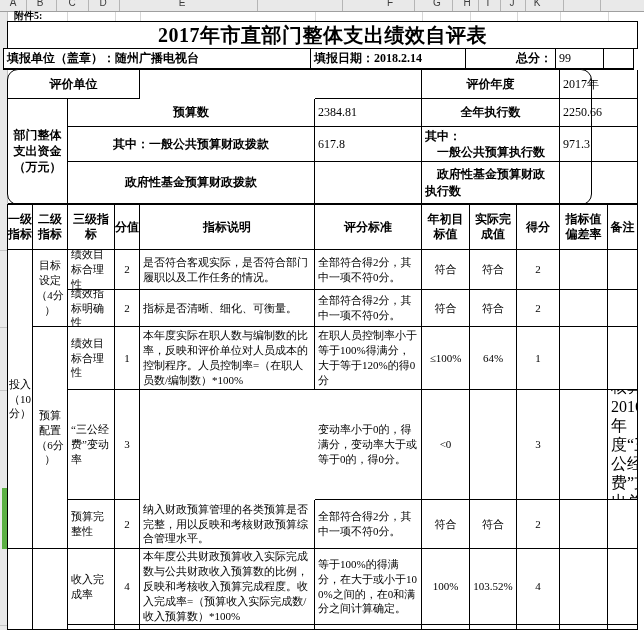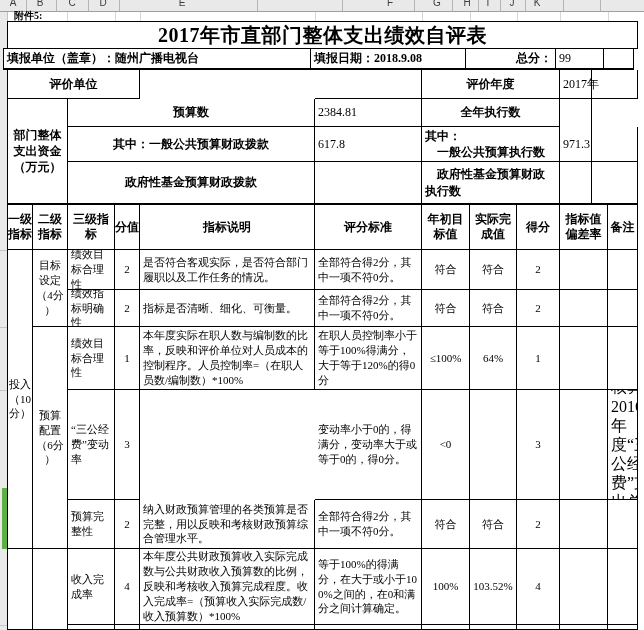--- a/index.html
+++ b/index.html
@@ -46,21 +46,21 @@
     display:flex; align-items:center; justify-content:center;
     font-size:20px; font-weight:bold; letter-spacing:0.5px; }
 
   #info-band { left:3px; top:48px; width:631px; height:22px;
     display:grid; grid-template-columns:307px 155px 90px 48px 30px; }
   #info-band .cell { font-size:12px; }
 
   #summary-band { left:7px; top:69px; width:585px; height:136px;
     display:grid;
     grid-template-columns:25px 35px 47px 25px 175px 107px 138px 78px;
-    grid-template-rows:29px 28px 35px 42px; }
+    grid-template-rows:29px 28px 35px 42px;border-radius:11px; }
   #summary-band .cell { font-size:12px; }
 
   #main-table { left:7px; top:204px; width:631px; height:426px;
     display:grid;
     grid-template-columns:25px 35px 47px 25px 175px 107px 48px 47px 43px 48px 30px;
     grid-template-rows:45px 40px 37px 63px 110px 49px 76px 5px; }
   #main-table .hdr { font-weight:bold; font-size:12px; line-height:1.25; }
 </style>
 </head>
 <body>
@@ -110,39 +110,40 @@
   <div class="gridline-v" style="left:422px"></div>
   <div class="gridline-v" style="left:470px"></div>
   <div class="gridline-v" style="left:517px"></div>
   <div class="gridline-v" style="left:560px"></div>
   <div class="gridline-v" style="left:608px"></div>
 
   <div id="title-band" class="band">2017年市直部门整体支出绩效自评表</div>
 
   <div id="info-band" class="band">
     <div class="cell left pad bold">填报单位（盖章）：随州广播电视台</div>
-    <div class="cell left pad bold">填报日期：2018.9.08</div>
+    <div class="cell left pad bold">填报日期：2018.2.14</div>
     <div class="cell right pad bold noborder-r" style="border-right:1px solid #000">总分：</div>
     <div class="cell left pad">99</div>
     <div class="cell"></div>
   </div>
 
   <div id="summary-band" class="band">
     <div class="cell bold" style="grid-row:1;grid-column:1/span 4">评价单位</div>
     <div class="cell" style="grid-row:1;grid-column:6"></div>
     <div class="cell bold" style="grid-row:1;grid-column:7">评价年度</div>
     <div class="cell left pad" style="grid-row:1;grid-column:8">2017年</div>
 
     <div class="cell bold" style="grid-row:2;grid-column:3/span 3">预算数</div>
 
     <div class="cell bold pre" style="grid-row:2/span 3;grid-column:1/span 2">部门整体
 支出资金
 （万元）</div>
     <div class="cell left pad" style="grid-row:2;grid-column:6">2384.81</div>
     <div class="cell bold" style="grid-row:2;grid-column:7">全年执行数</div>
+    <div class="cell left pad" style="grid-row:2;grid-column:8">2250.66</div>
 
     <div class="cell bold" style="grid-row:3;grid-column:3/span 3">其中：一般公共预算财政拨款</div>
     <div class="cell left pad" style="grid-row:3;grid-column:6">617.8</div>
     <div class="cell left pad bold pre top" style="grid-row:3;grid-column:7">其中：
 　一般公共预算执行数</div>
     <div class="cell left pad" style="grid-row:3;grid-column:8">971.3</div>
 
     <div class="cell bold" style="grid-row:4;grid-column:3/span 3">政府性基金预算财政拨款</div>
     <div class="cell left pad" style="grid-row:4;grid-column:6"></div>
     <div class="cell left pad bold pre" style="grid-row:4;grid-column:7">　政府性基金预算财政

